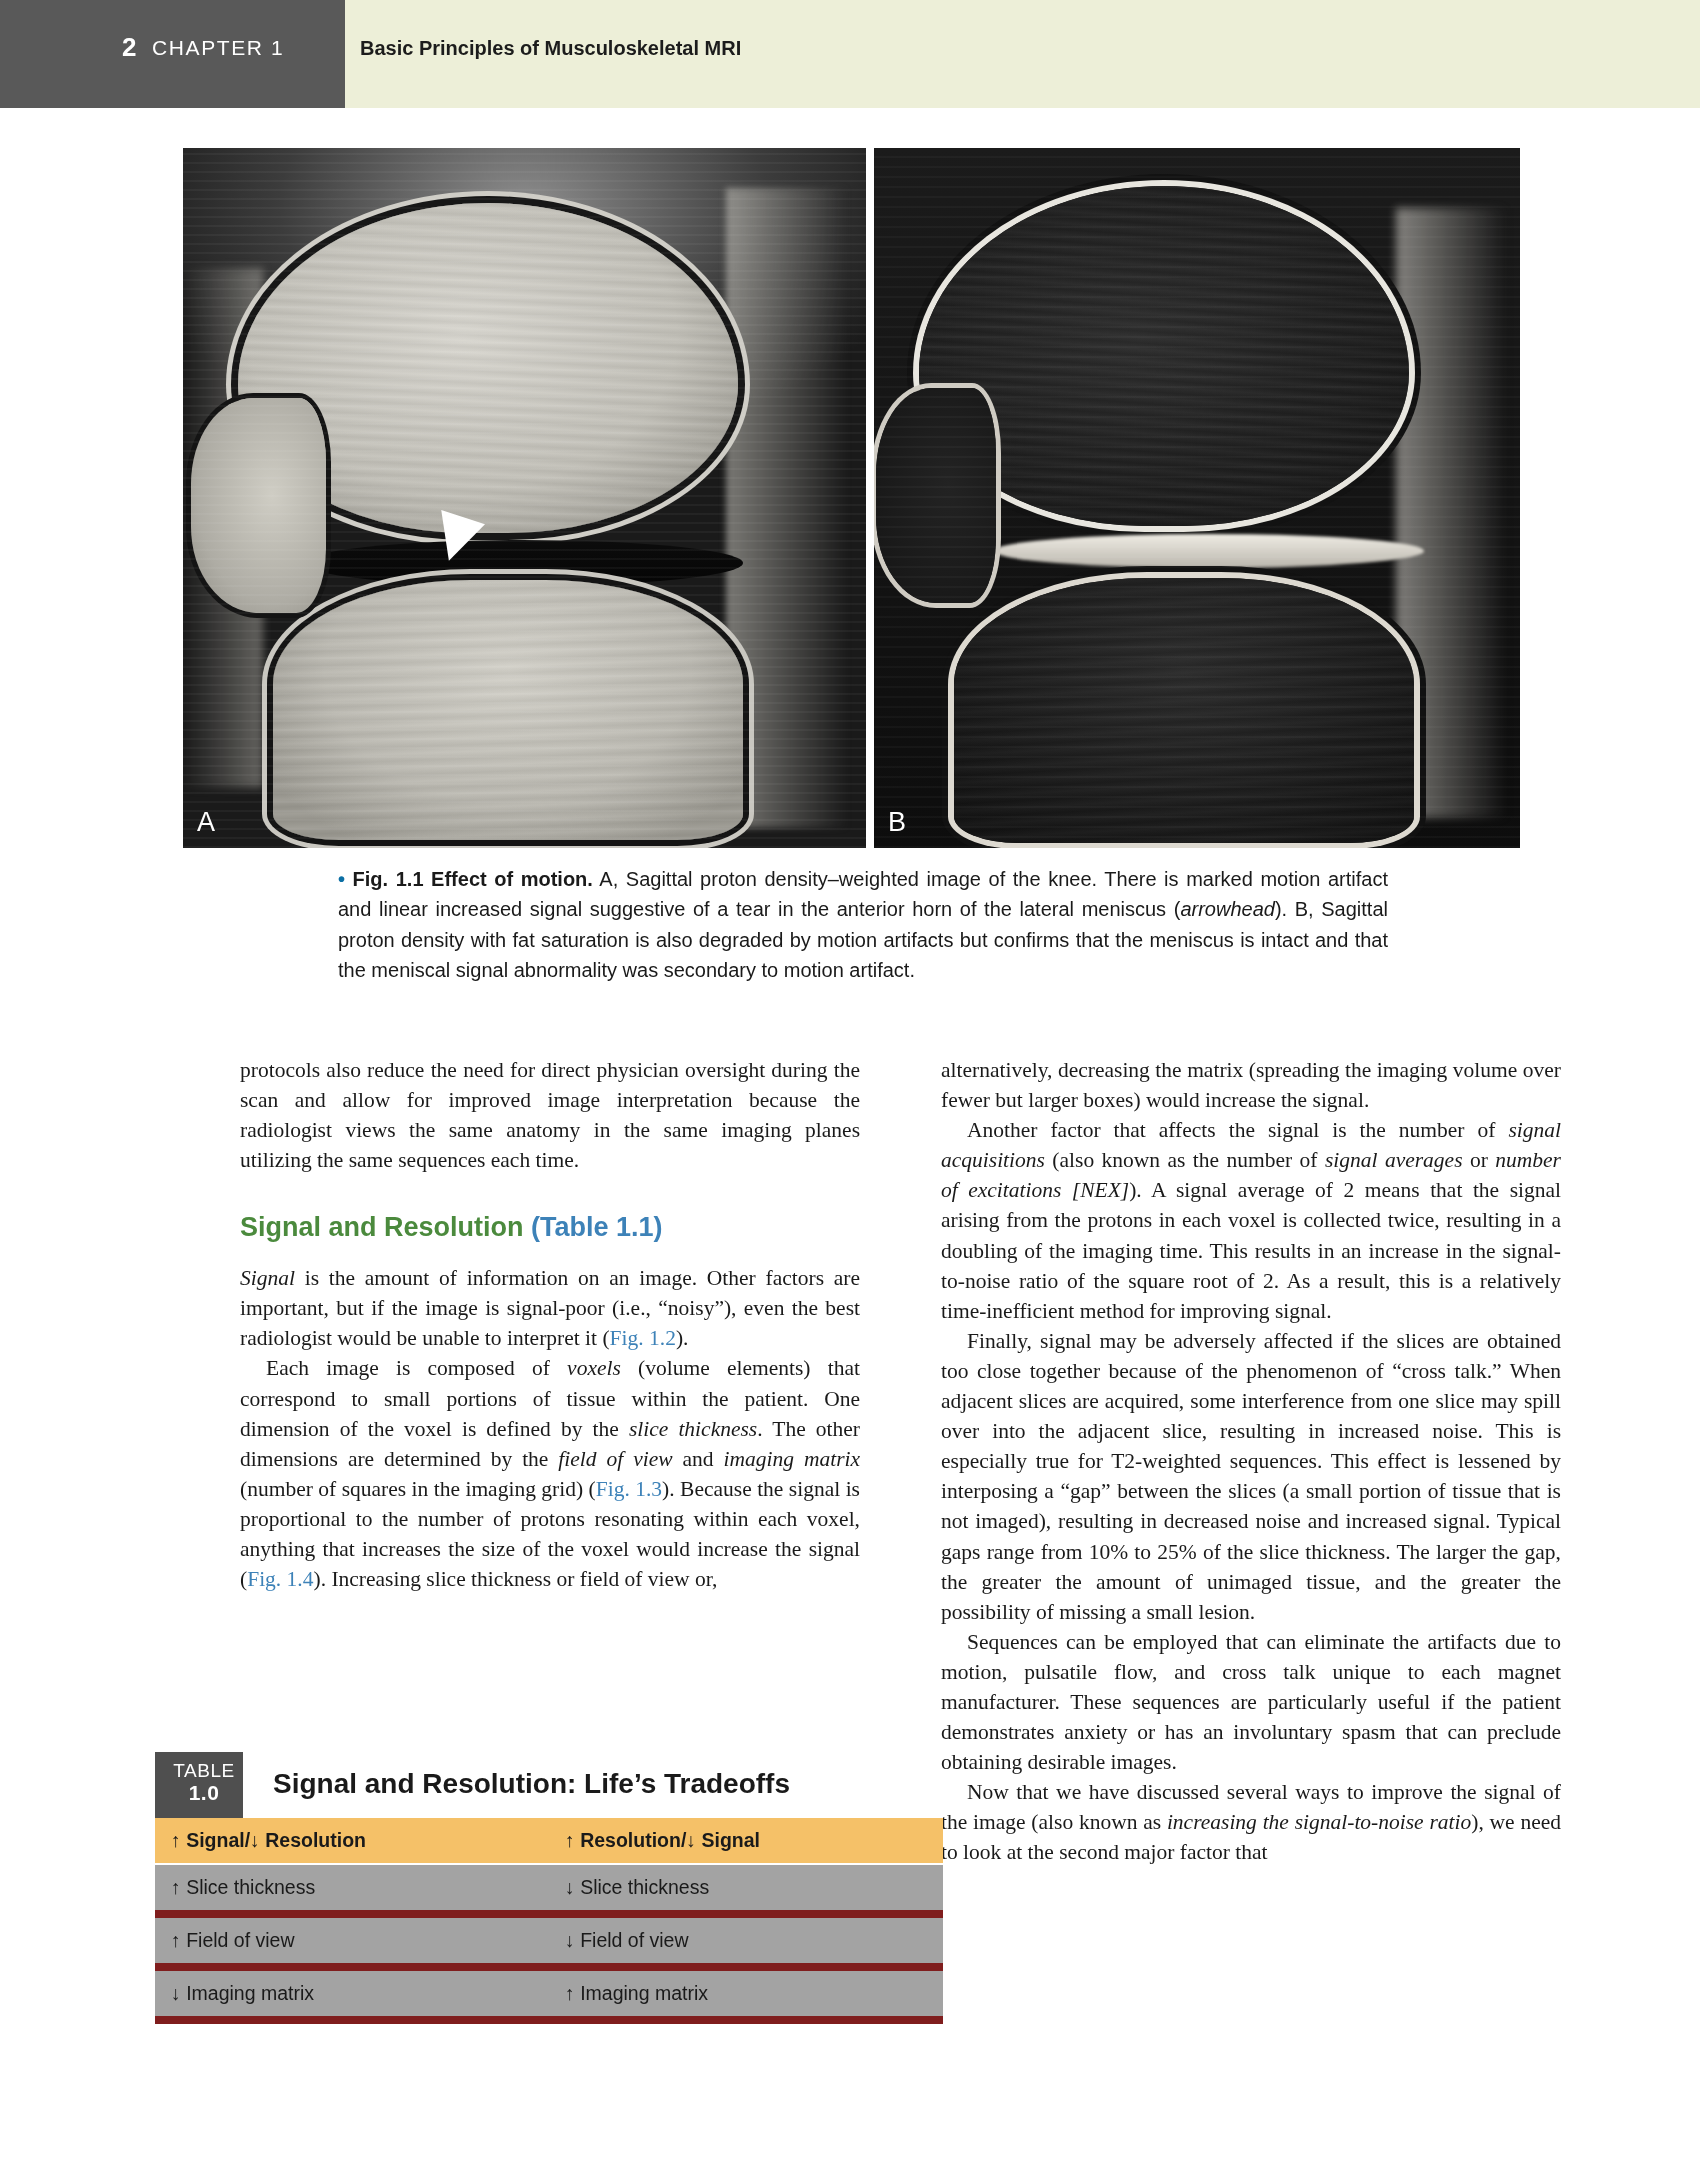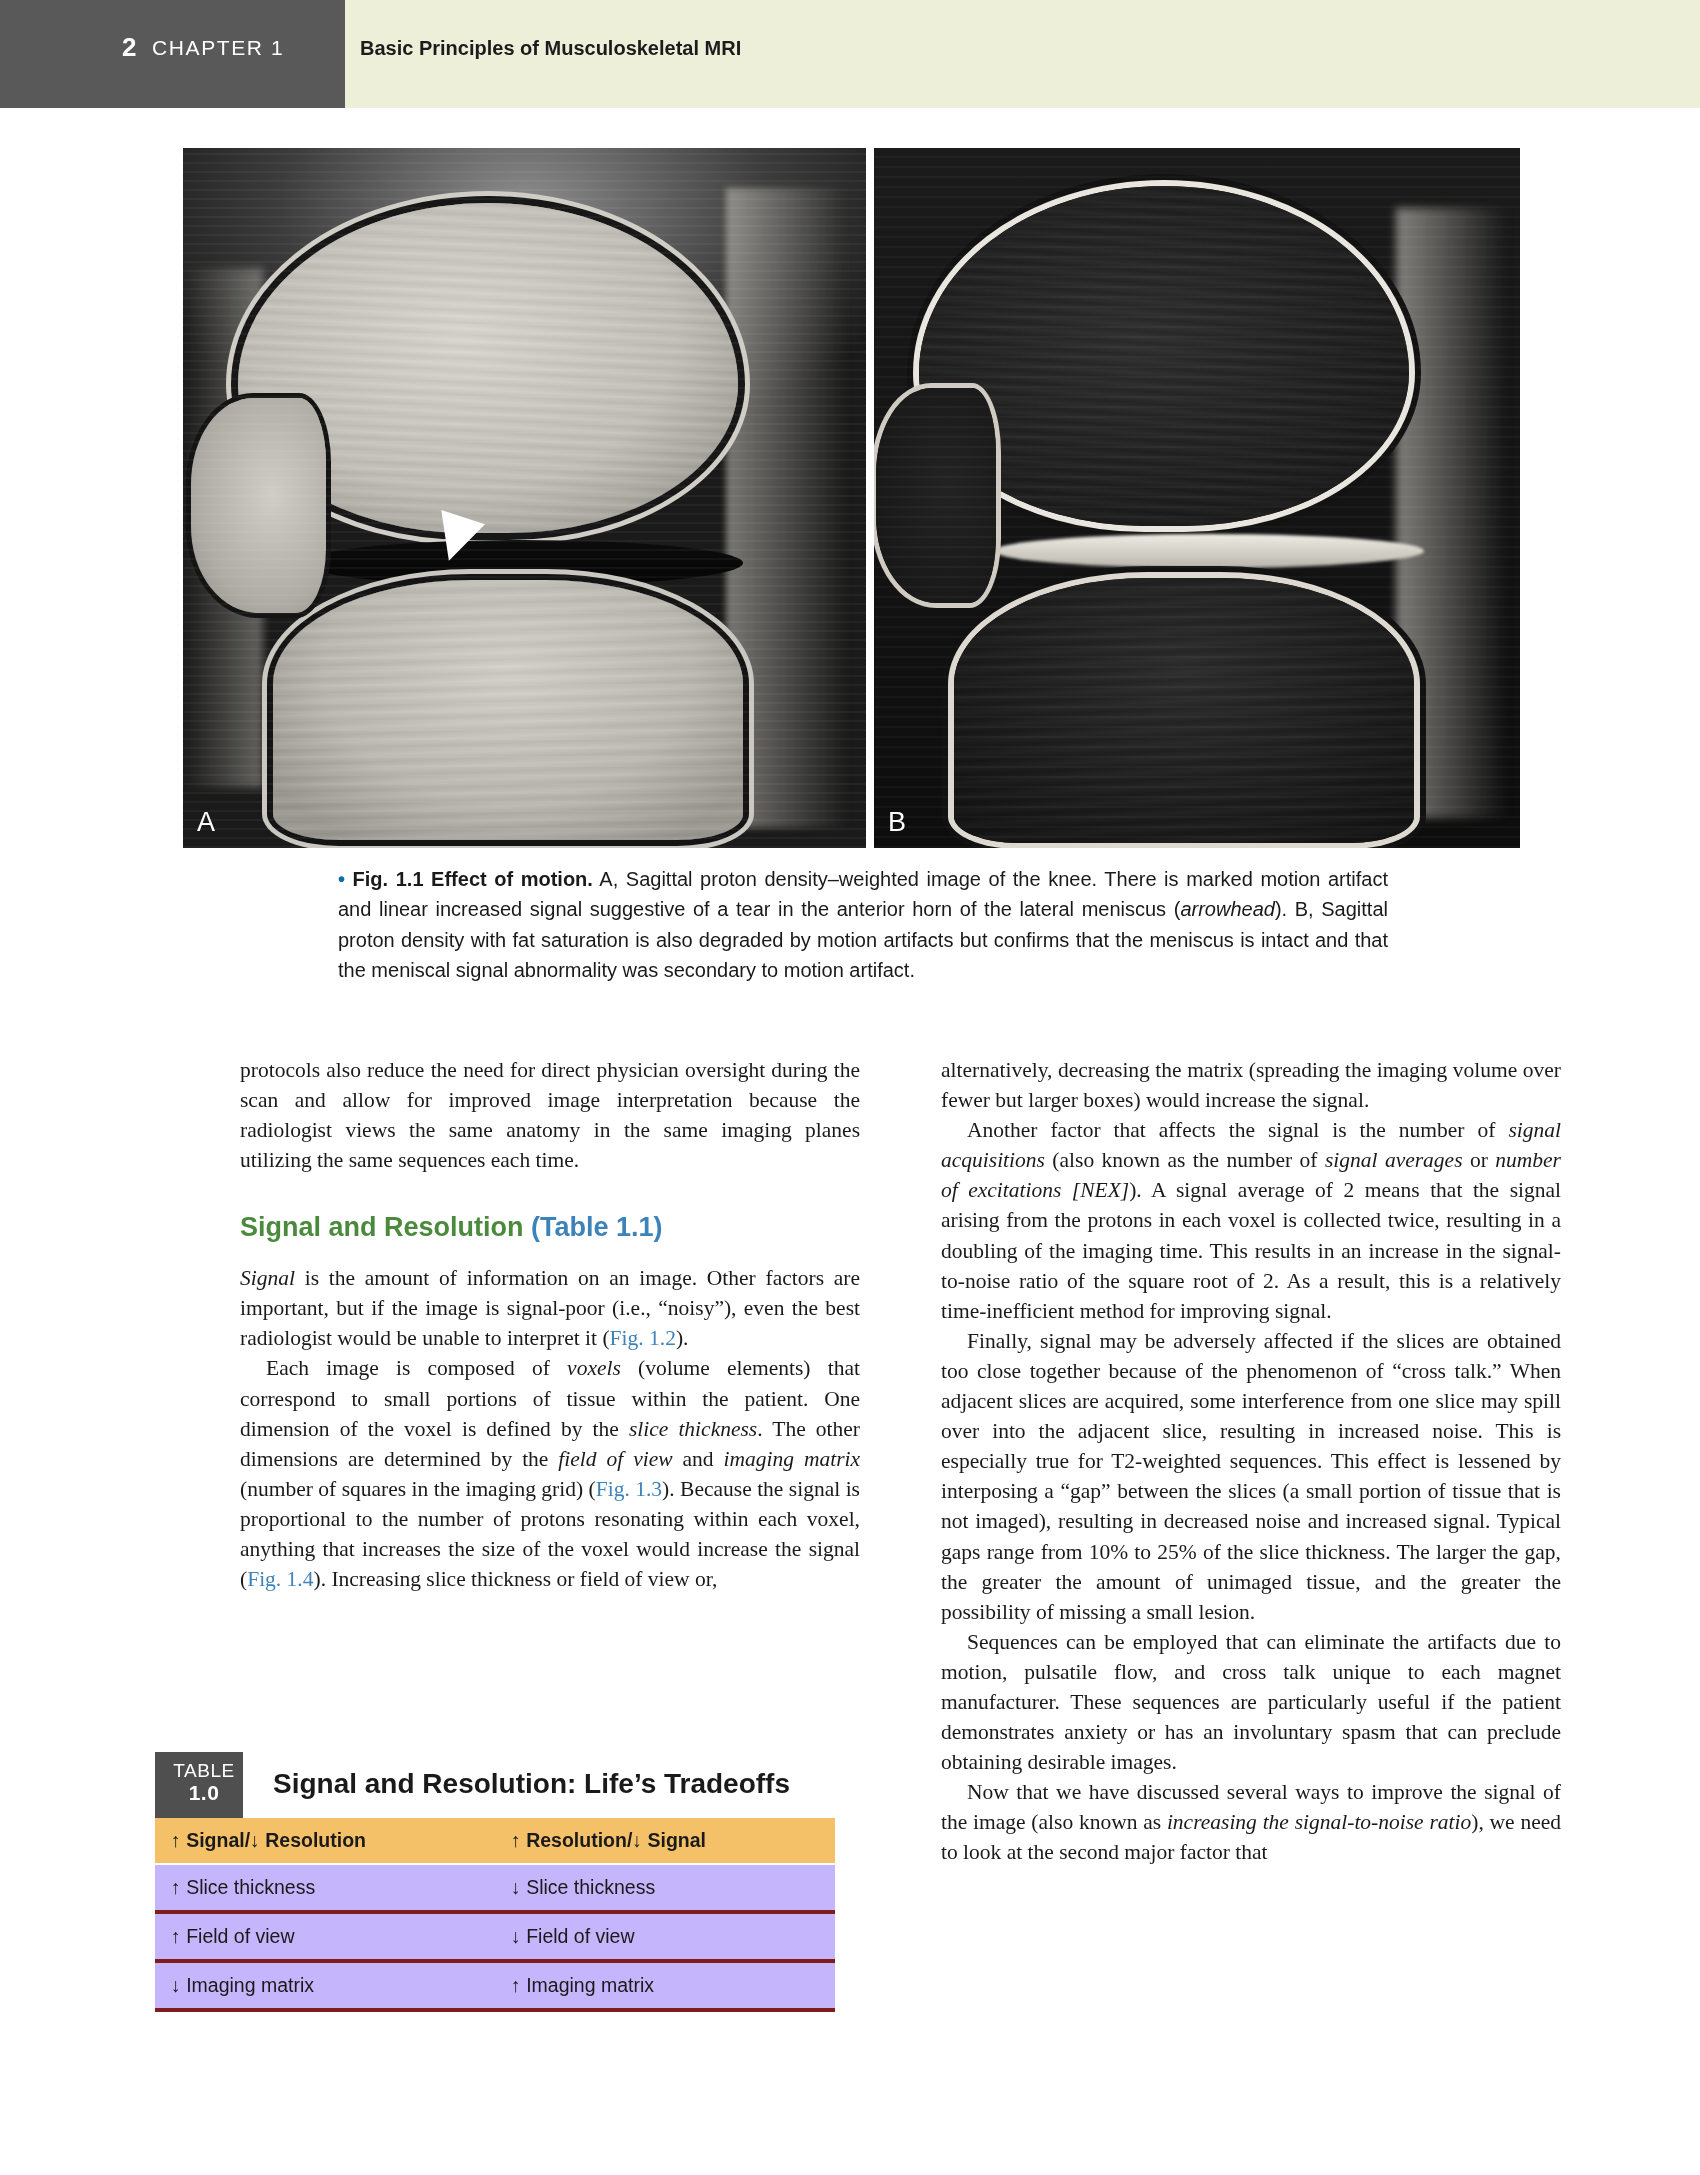--- a/index.html
+++ b/index.html
@@ -322,38 +322,38 @@
   }
   .table-tag .num { font-size: 21px; font-weight: bold; }
   .table-title {
     font-family: "Liberation Sans", sans-serif;
     font-weight: bold;
     font-size: 28px;
     color: #1a1a1a;
     padding: 16px 0 0 30px;
   }
   .table-grid {
-    width: 680px;
+    width: 788px;
     border-collapse: collapse;
     font-family: "Liberation Sans", sans-serif;
     font-size: 19.5px;
   }
   .table-grid th {
     background: #f5c168;
     color: #1a1a1a;
     text-align: left;
     font-weight: bold;
     padding: 11px 0 11px 16px;
     border-bottom: 2px solid #ffffff;
     width: 50%;
   }
   .table-grid td {
-    background: #c4b5fd;
+    background: #a3a3a3;
     padding: 11px 0 11px 16px;
-    border-bottom: 4px solid #7f1d1d;
+    border-bottom: 8px solid #7f1d1d;
     color: #1a1a1a;
   }
 </style>
 </head>
 <body>
 
 <div class="header-band">
   <div class="header-chapter-box"></div>
   <div class="header-pagenum">2</div>
   <div class="header-chapter-label">CHAPTER 1</div>

